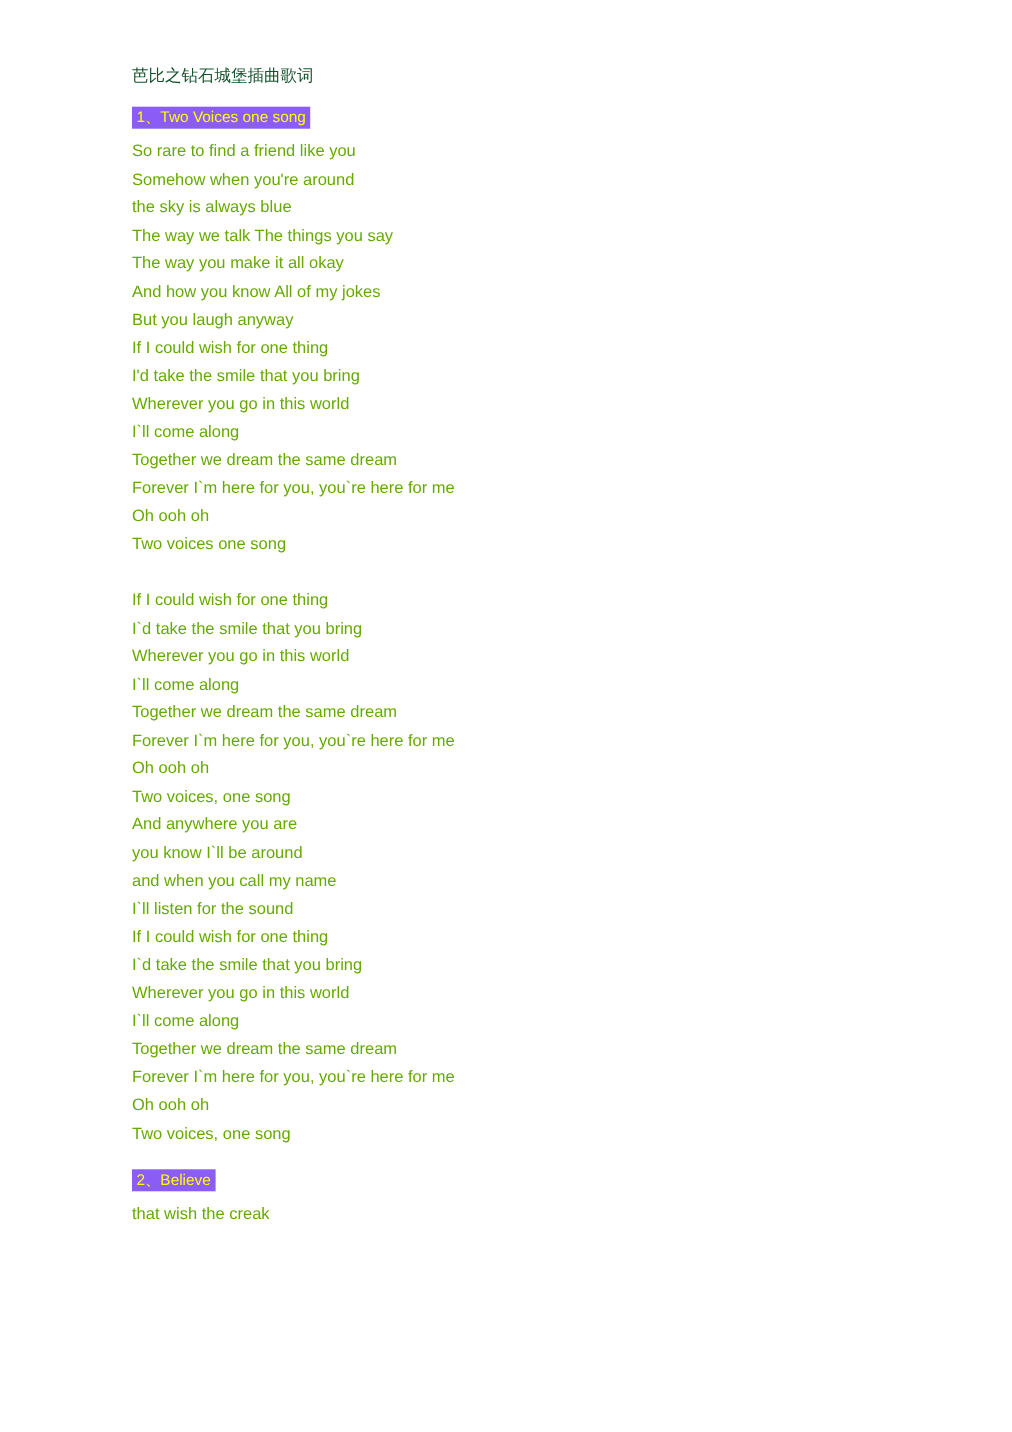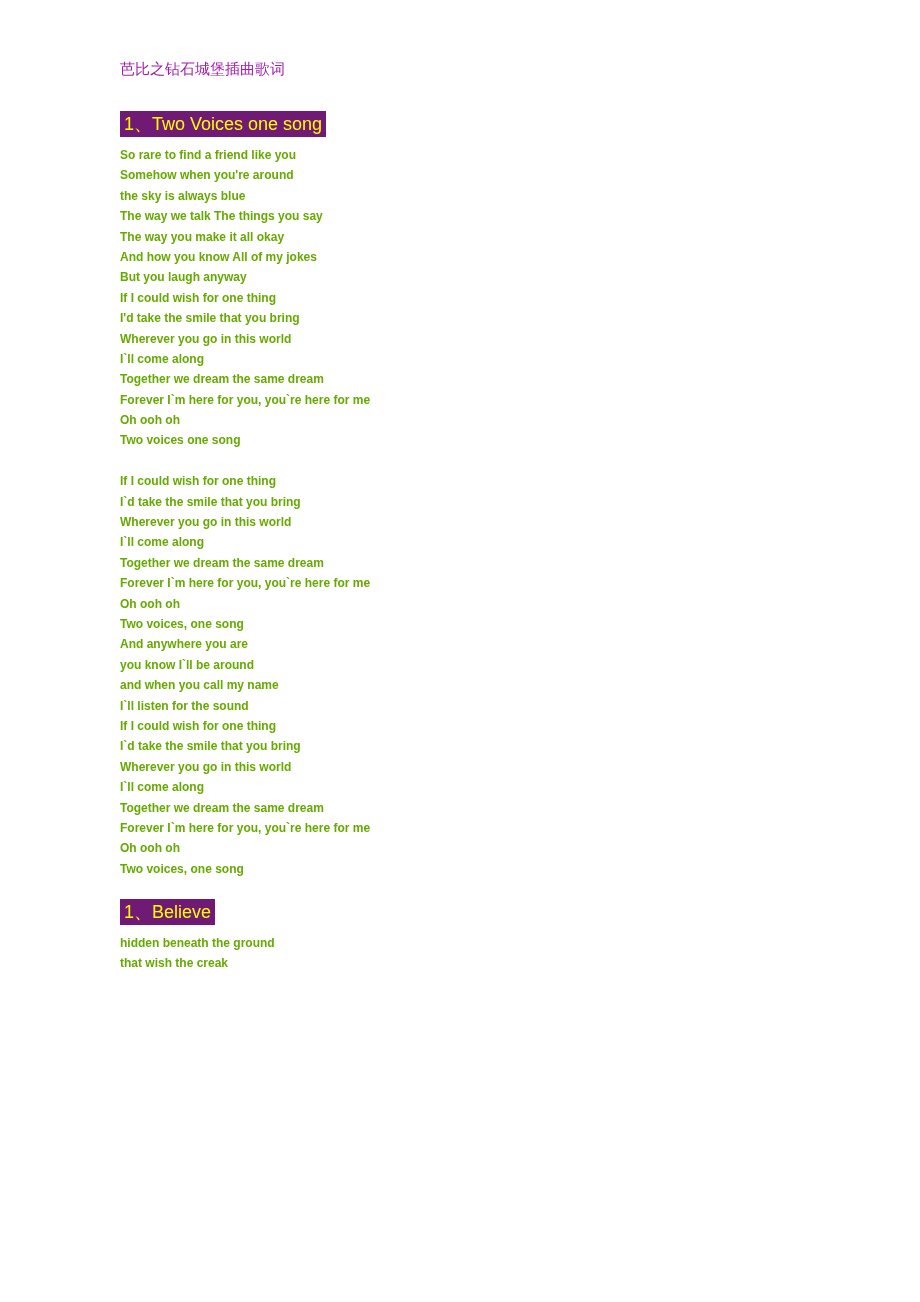--- a/index.html
+++ b/index.html
@@ -9,43 +9,42 @@
     }
     body {
       background-color: #ffffff;
       font-family: Arial, sans-serif;
       font-size: 15px;
       padding: 60px 0 60px 120px;
       width: 920px;
       min-height: 1302px;
     }
     .page-title {
-      color: #a21caf;
+      color: #14532d;
       font-size: 15px;
-      margin-bottom: 32px;
+      margin-bottom: 18px;
     }
     .song-title-badge {
       display: inline-block;
-      background-color: #701a75;
+      background-color: #8b5cf6;
       color: #ffff00;
-      font-size: 18px;
+      font-size: 14px;
       padding: 1px 4px;
       margin-bottom: 8px;
     }
     .lyric-line {
       color: #66aa00;
       line-height: 1.7;
-      font-size: 12px;
-      font-weight: bold;
+      font-size: 15px;
     }
     .lyric-block {
       margin-bottom: 20px;
     }
   </style>
 </head>
 <body>
 
 <div class="page-title">芭比之钻石城堡插曲歌词</div>
 
 <div id="songs-container">
     <div class="lyric-block"><div class="song-title-badge">1、Two Voices one song</div><div class="lyric-line">So rare to find a friend like you</div><div class="lyric-line">Somehow when you're around</div><div class="lyric-line">the sky is always blue</div><div class="lyric-line">The way we talk The things you say</div><div class="lyric-line">The way you make it all okay</div><div class="lyric-line">And how you know All of my jokes</div><div class="lyric-line">But you laugh anyway</div><div class="lyric-line">If I could wish for one thing</div><div class="lyric-line">I'd take the smile that you bring</div><div class="lyric-line">Wherever you go in this world</div><div class="lyric-line">I`ll come along</div><div class="lyric-line">Together we dream the same dream</div><div class="lyric-line">Forever I`m here for you, you`re here for me</div><div class="lyric-line">Oh ooh oh</div><div class="lyric-line">Two voices one song</div><div class="lyric-line">&nbsp;</div><div class="lyric-line">If I could wish for one thing</div><div class="lyric-line">I`d take the smile that you bring</div><div class="lyric-line">Wherever you go in this world</div><div class="lyric-line">I`ll come along</div><div class="lyric-line">Together we dream the same dream</div><div class="lyric-line">Forever I`m here for you, you`re here for me</div><div class="lyric-line">Oh ooh oh</div><div class="lyric-line">Two voices, one song</div><div class="lyric-line">And anywhere you are</div><div class="lyric-line">you know I`ll be around</div><div class="lyric-line">and when you call my name</div><div class="lyric-line">I`ll listen for the sound</div><div class="lyric-line">If I could wish for one thing</div><div class="lyric-line">I`d take the smile that you bring</div><div class="lyric-line">Wherever you go in this world</div><div class="lyric-line">I`ll come along</div><div class="lyric-line">Together we dream the same dream</div><div class="lyric-line">Forever I`m here for you, you`re here for me</div><div class="lyric-line">Oh ooh oh</div><div class="lyric-line">Two voices, one song</div></div>
-    <div class="lyric-block"><div class="song-title-badge">1、Believe</div><div class="lyric-line">hidden beneath the ground</div><div class="lyric-line">that wish the creak</div></div>
+    <div class="lyric-block"><div class="song-title-badge">2、Believe</div><div class="lyric-line">that wish the creak</div></div>
   </div>
 
 </body></html>

